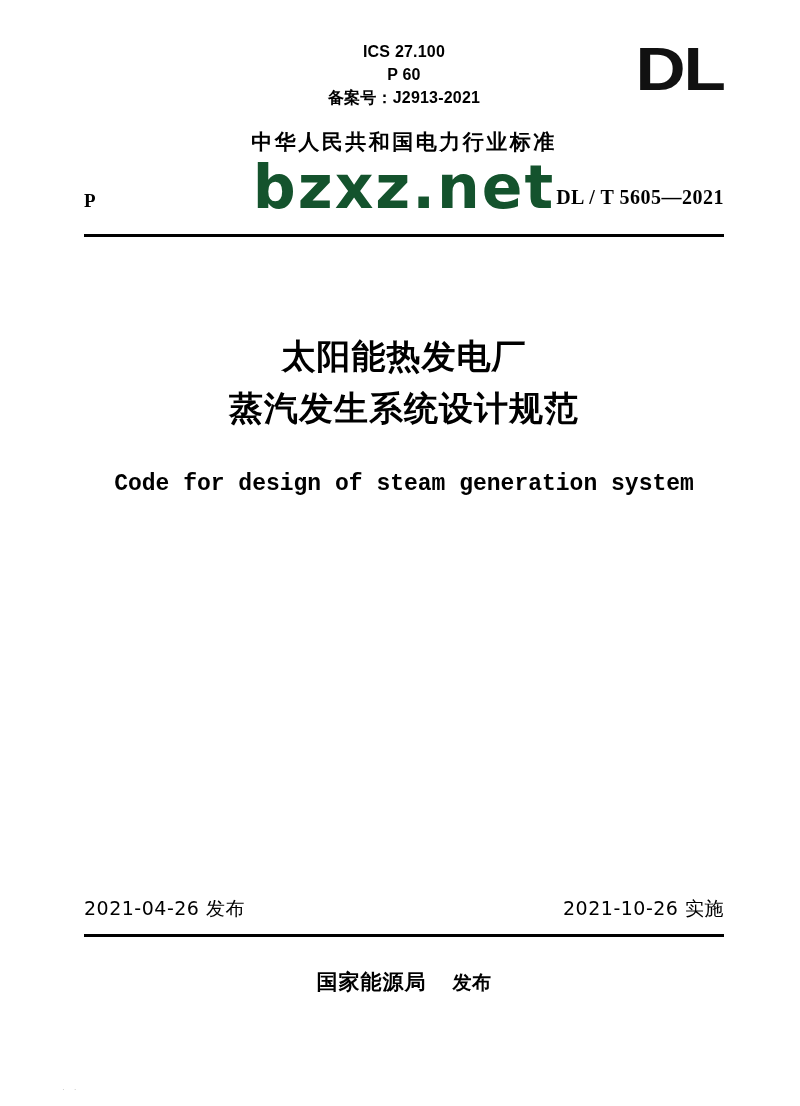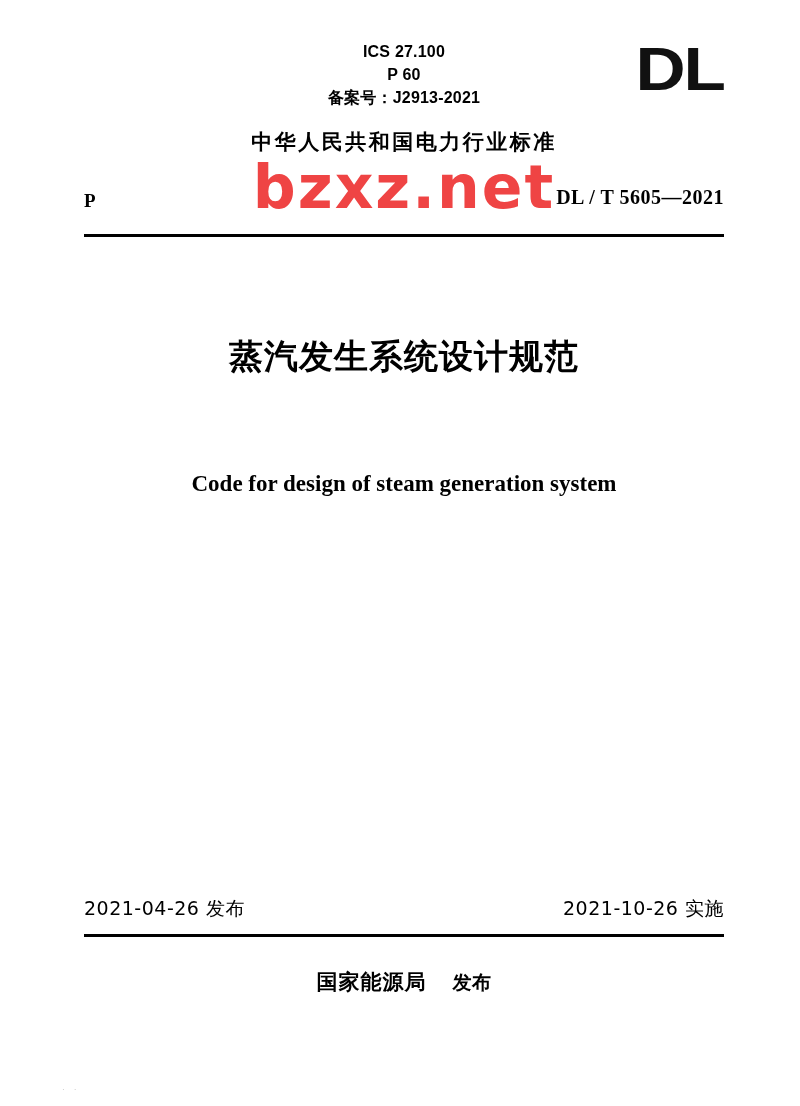--- a/index.html
+++ b/index.html
@@ -103,21 +103,21 @@
   .watermark {
     position: absolute;
     left: 84px;
     top: 152px;
     width: 640px;
     text-align: center;
     font-family: "DejaVu Sans", sans-serif;
     font-weight: bold;
     font-size: 60px;
     letter-spacing: 2px;
-    color: #ef4444;
+    color: #14532d;
     pointer-events: none;
     user-select: none;
     white-space: nowrap;
   }
   
   .title-cn {
     position: absolute;
     left: 84px;
     top: 330px;
     width: 640px;
@@ -127,21 +127,21 @@
     font-size: 34px;
     line-height: 52px;
     letter-spacing: 1px;
   }
   .title-en {
     position: absolute;
     left: 84px;
     top: 468px;
     width: 640px;
     text-align: center;
-    font-family: Liberation Serif, serif;
+    font-family: Liberation Mono, monospace;
     font-weight: bold;
     font-size: 23px;
     line-height: 32px;
   }
   
   .dates {
     position: absolute;
     left: 84px;
     top: 896px;
     width: 640px;
@@ -221,20 +221,21 @@
   <div class="nat-line">中华人民共和国电力行业标准</div>
 
   <div class="std-row">
     <div class="p-mark">P</div>
     <div class="std-no">DL / T 5605—2021</div>
   </div>
 
   <div class="rule-top"></div>
 
   <div class="title-cn">
+    <div>太阳能热发电厂</div>
     <div>蒸汽发生系统设计规范</div>
   </div>
 
   <div class="title-en">
     <div>Code for design of steam generation system</div>
   </div>
 
   <div class="dates">
     <div class="issue">2021-04-26 发布</div>
     <div class="effective">2021-10-26 实施</div>

